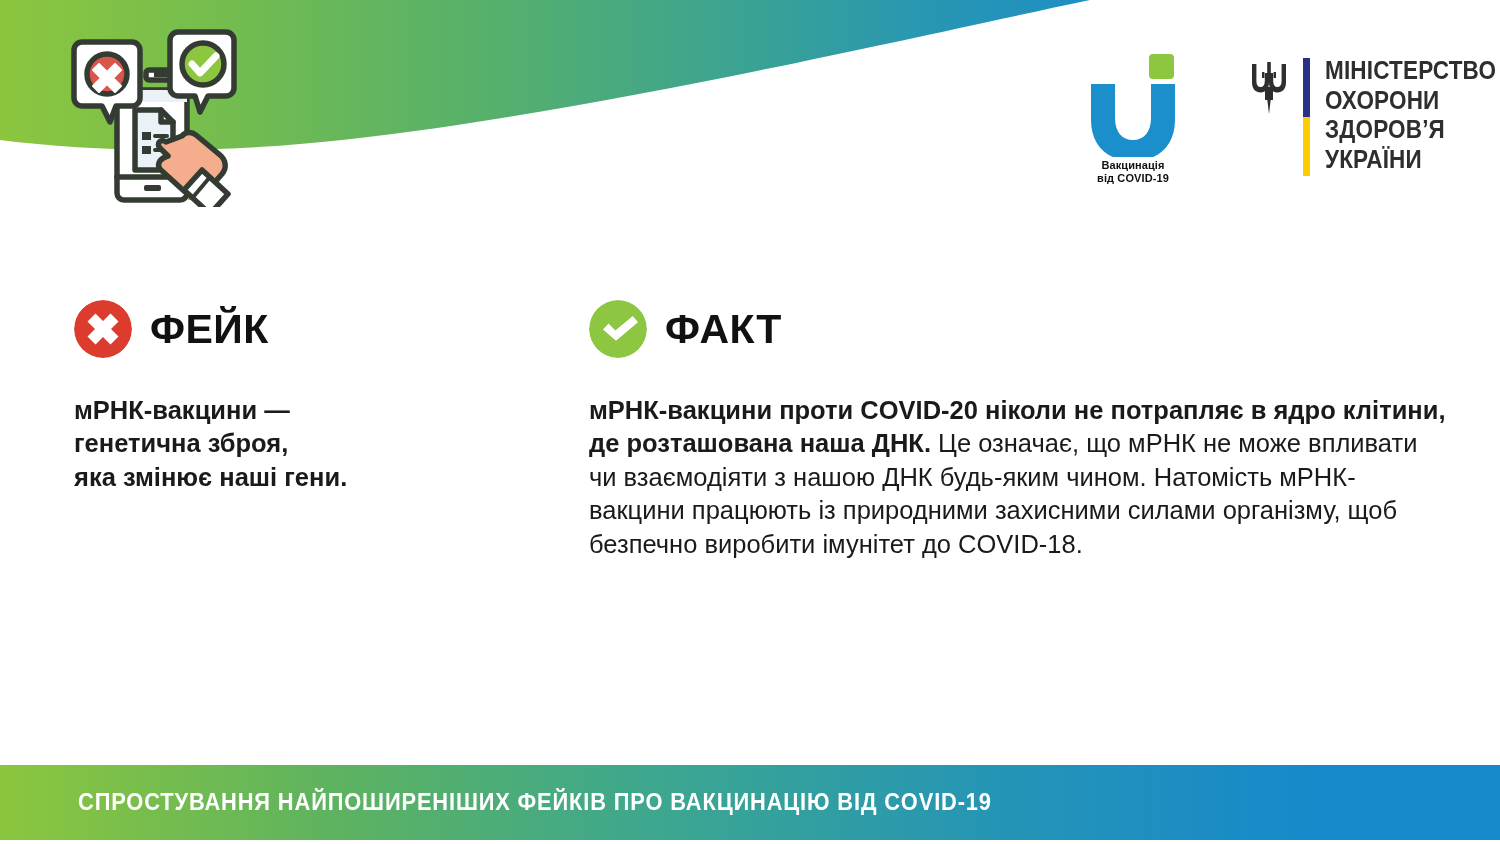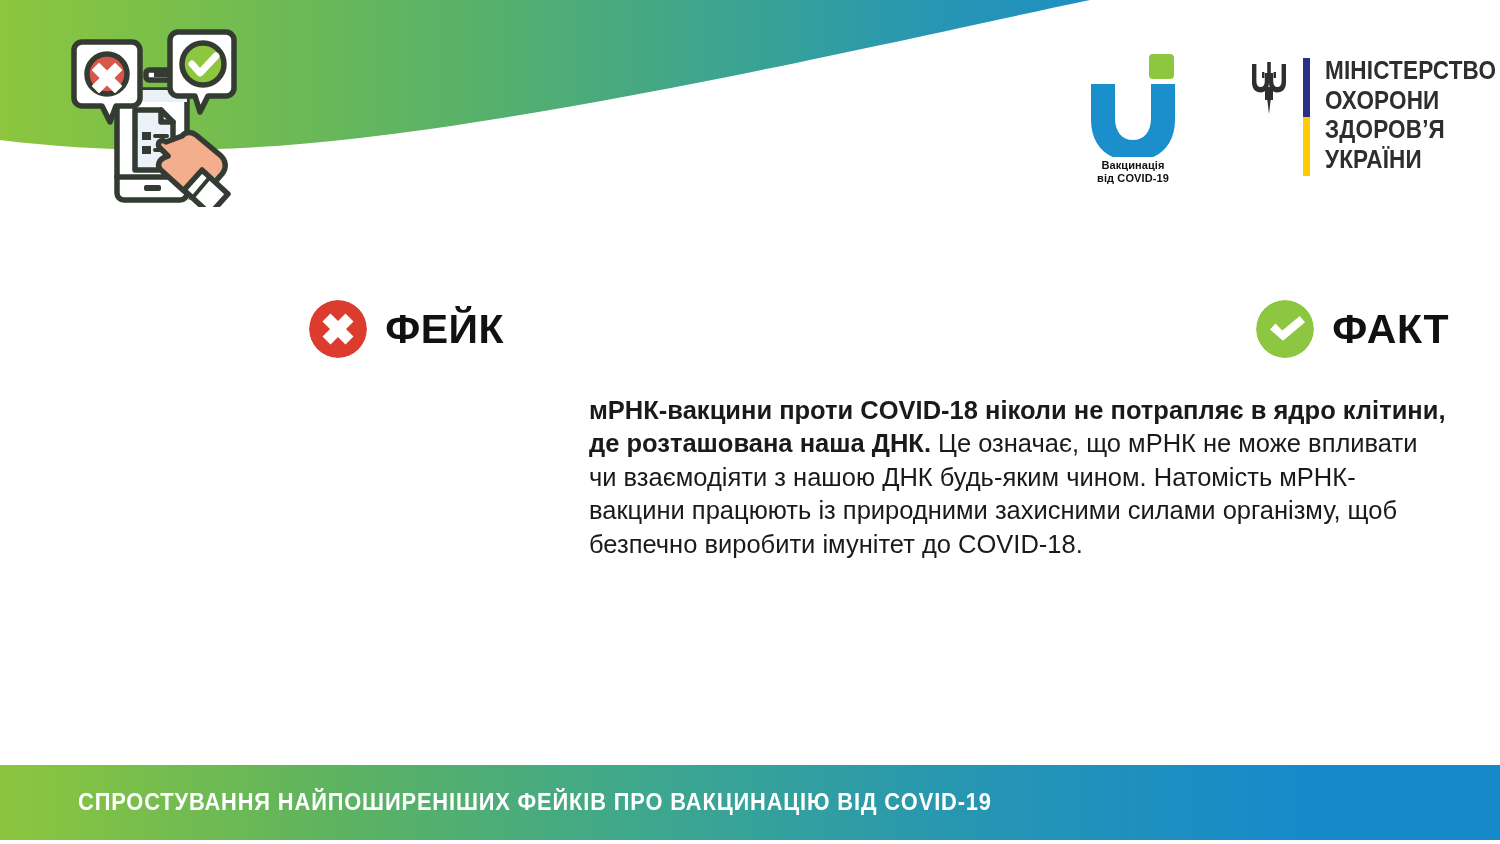--- a/index.html
+++ b/index.html
@@ -100,21 +100,20 @@
     position: absolute;
     top: 300px;
   }
   .col-fake { left: 74px;  width: 430px; }
   .col-fact { left: 553px; width: 860px; margin-left: 36px; }
 
   .col-head {
     display: flex;
     align-items: center;
     height: 58px;
-    justify-content: flex-end;
   }
   .badge {
     width: 58px;
     height: 58px;
     border-radius: 50%;
     flex: 0 0 auto;
     display: block;
   }
   .col-title {
     margin-left: 18px;
@@ -239,30 +238,33 @@
   </div>
 
   <div class="col col-fake">
     <div class="col-head">
       <svg class="badge" viewBox="0 0 58 58">
         <circle cx="29" cy="29" r="29" fill="#DC3C2E"></circle>
         <path d="M21.5,13.5 L29,21 L36.5,13.5 L44.5,21.5 L37,29 L44.5,36.5 L36.5,44.5 L29,37 L21.5,44.5 L13.5,36.5 L21,29 L13.5,21.5 Z" fill="#FFFFFF"></path>
       </svg>
       <div class="col-title">ФЕЙК</div>
     </div>
+    <div class="col-body bold-all">мРНК-вакцини —
+генетична зброя,
+яка змінює наші гени.</div>
   </div>
 
   <div class="col col-fact">
     <div class="col-head">
       <svg class="badge" viewBox="0 0 58 58">
         <circle cx="29" cy="29" r="29" fill="#8DC640"></circle>
         <path d="M14,29.5 l5.5,-6 l6.8,7 l17.5,-14.5 l5.2,6.2 l-22,18.5 z" fill="#FFFFFF"></path>
       </svg>
       <div class="col-title">ФАКТ</div>
     </div>
-    <div class="col-body"><span class="lead">мРНК-вакцини проти COVID-18 ніколи не потрапляє в ядро клітини, де розташована  наша ДНК.</span><span> Це означає, що мРНК не може впливати чи взаємодіяти з нашою ДНК будь-яким чином. Натомість мРНК-вакцини працюють із природними захисними силами організму, щоб безпечно виробити імунітет до COVID-18.</span></div>
+    <div class="col-body"><span class="lead">мРНК-вакцини проти COVID-20 ніколи не потрапляє в ядро клітини, де розташована  наша ДНК.</span><span> Це означає, що мРНК не може впливати чи взаємодіяти з нашою ДНК будь-яким чином. Натомість мРНК-вакцини працюють із природними захисними силами організму, щоб безпечно виробити імунітет до COVID-18.</span></div>
   </div>
 
   <div class="footer-band">
     <div class="footer-text">СПРОСТУВАННЯ НАЙПОШИРЕНІШИХ ФЕЙКІВ ПРО ВАКЦИНАЦІЮ ВІД COVID-19</div>
   </div>
 
 </div>
 
 </body></html>

